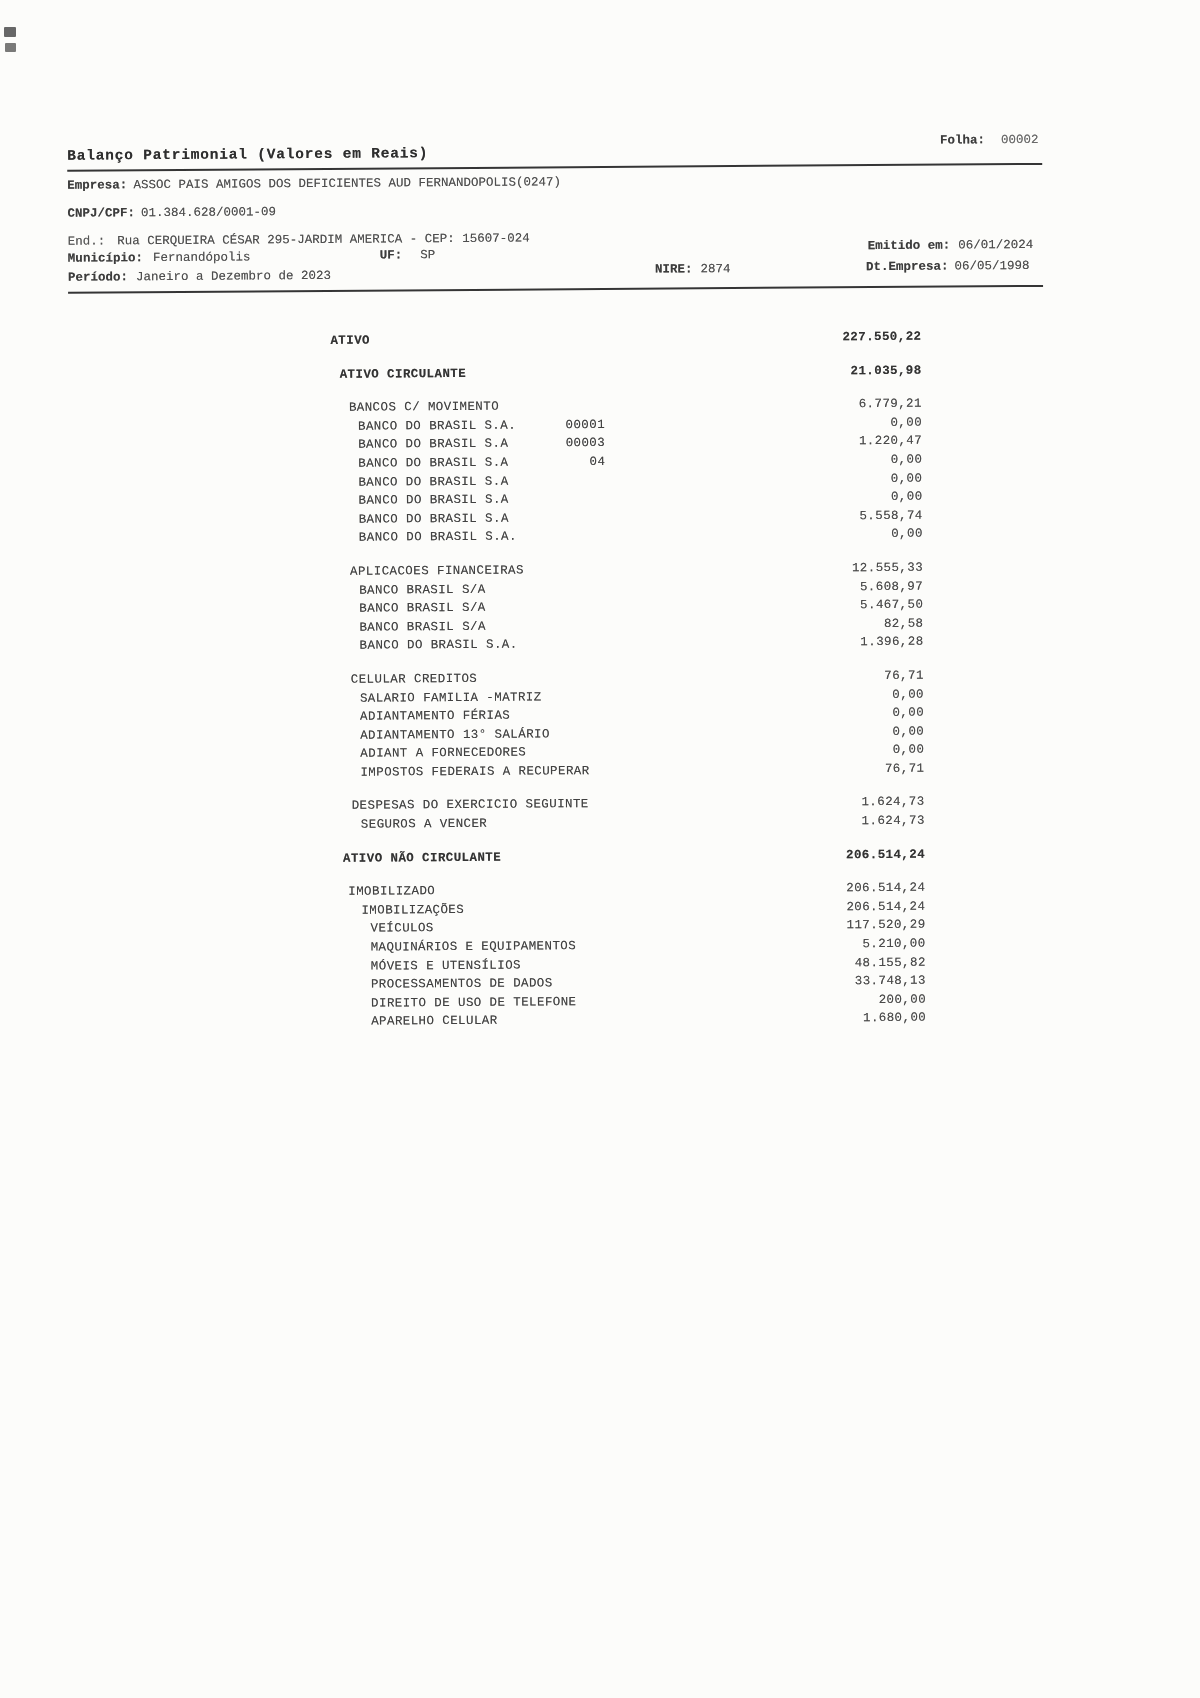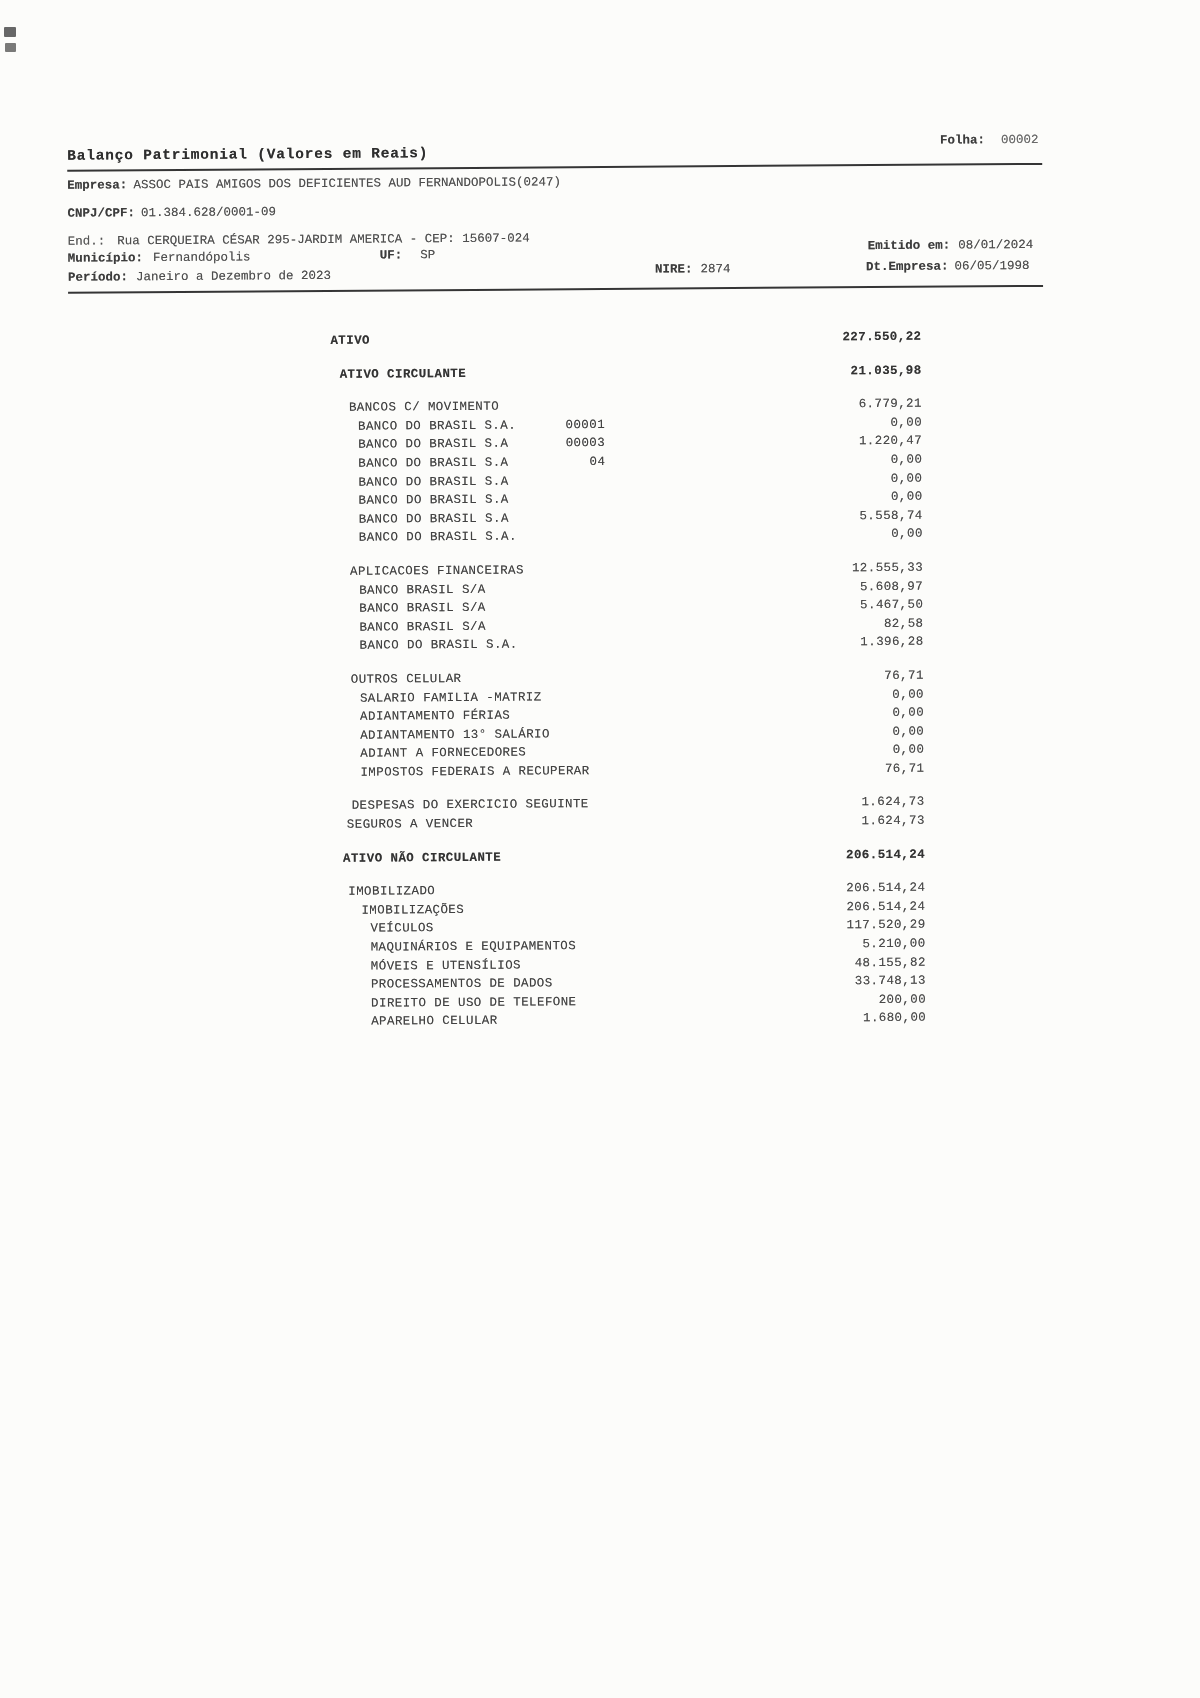--- a/index.html
+++ b/index.html
@@ -74,21 +74,21 @@
     <div class="hdr empresa"><span class="b">Empresa:</span><span class="gap6"></span><span class="val">ASSOC PAIS AMIGOS DOS DEFICIENTES AUD FERNANDOPOLIS(0247)</span></div>
 
     <div class="hdr cnpj"><span class="b">CNPJ/CPF:</span><span class="gap6"></span><span class="val">01.384.628/0001-09</span></div>
 
     <div class="hdr end"><span class="lab">End.:</span><span class="gap12"></span><span class="val">Rua CERQUEIRA CÉSAR 295-JARDIM AMERICA - CEP: 15607-024</span></div>
 
     <div class="hdr municipio"><span class="b">Município:</span><span class="gap10"></span><span class="val">Fernandópolis</span></div>
 
     <div class="hdr uf"><span class="b">UF:</span><span class="gap18"></span><span class="val">SP</span></div>
 
-    <div class="hdr emitido"><span class="b">Emitido em:</span><span class="gap8"></span><span class="val">08/01/2024</span></div>
+    <div class="hdr emitido"><span class="b">Emitido em:</span><span class="gap8"></span><span class="val">06/01/2024</span></div>
 
     <div class="hdr periodo"><span class="b">Período:</span><span class="gap8"></span><span class="val">Janeiro a Dezembro de 2023</span></div>
 
     <div class="hdr nire"><span class="b">NIRE:</span><span class="gap8"></span><span class="val">2874</span></div>
 
     <div class="hdr dtreg"><span class="b">Dt.Empresa:</span><span class="gap6"></span><span class="val">06/05/1998</span></div>
 
     <div class="hline line2"></div>
 
     <div class="rows">
@@ -149,21 +149,21 @@
         </div>
         <div class="row">
           <span class="lbl" style="left: 357px;">BANCO BRASIL S/A</span>
           <span class="val">82,58</span>
         </div>
         <div class="row">
           <span class="lbl" style="left: 357px;">BANCO DO BRASIL S.A.</span>
           <span class="val">1.396,28</span>
         </div>
         <div class="row gap">
-          <span class="lbl" style="left: 348px;">OUTROS CELULAR</span>
+          <span class="lbl" style="left: 348px;">CELULAR CREDITOS</span>
           <span class="val">76,71</span>
         </div>
         <div class="row">
           <span class="lbl" style="left: 357px;">SALARIO FAMILIA -MATRIZ</span>
           <span class="val">0,00</span>
         </div>
         <div class="row">
           <span class="lbl" style="left: 357px;">ADIANTAMENTO FÉRIAS</span>
           <span class="val">0,00</span>
         </div>
@@ -177,21 +177,21 @@
         </div>
         <div class="row">
           <span class="lbl" style="left: 357px;">IMPOSTOS FEDERAIS A RECUPERAR</span>
           <span class="val">76,71</span>
         </div>
         <div class="row gap">
           <span class="lbl" style="left: 348px;">DESPESAS DO EXERCICIO SEGUINTE</span>
           <span class="val">1.624,73</span>
         </div>
         <div class="row">
-          <span class="lbl" style="left: 343px;">SEGUROS A VENCER</span>
+          <span class="lbl" style="left: 357px;">SEGUROS A VENCER</span>
           <span class="val">1.624,73</span>
         </div>
         <div class="row bold gap">
           <span class="lbl" style="left: 339px;">ATIVO NÃO CIRCULANTE</span>
           <span class="val">206.514,24</span>
         </div>
         <div class="row gap">
           <span class="lbl" style="left: 344px;">IMOBILIZADO</span>
           <span class="val">206.514,24</span>
         </div>

